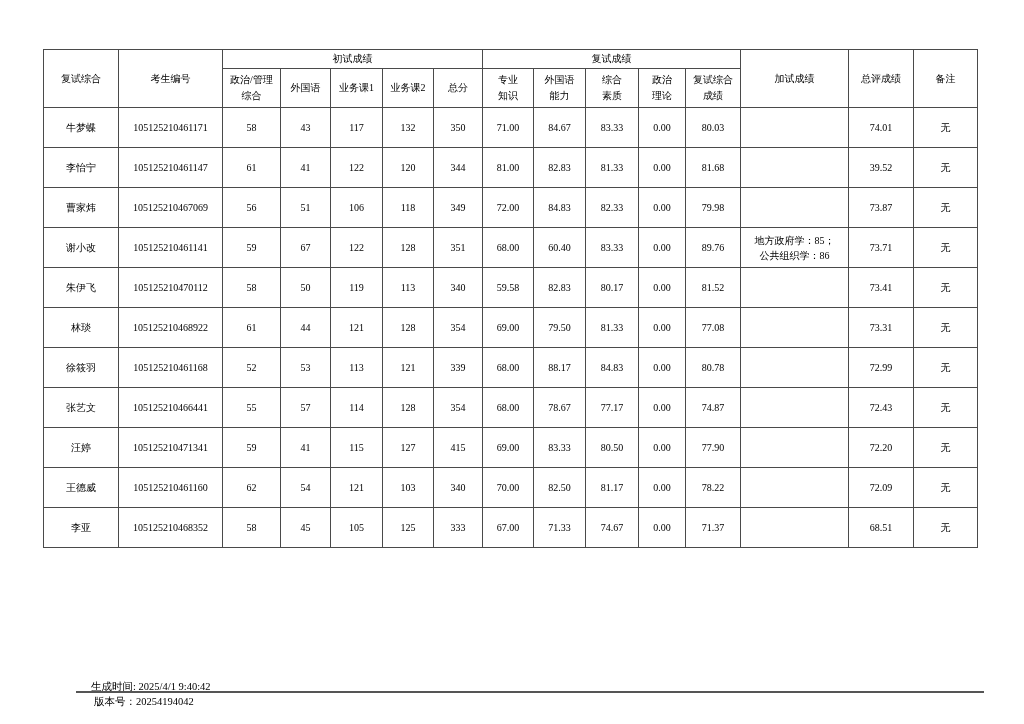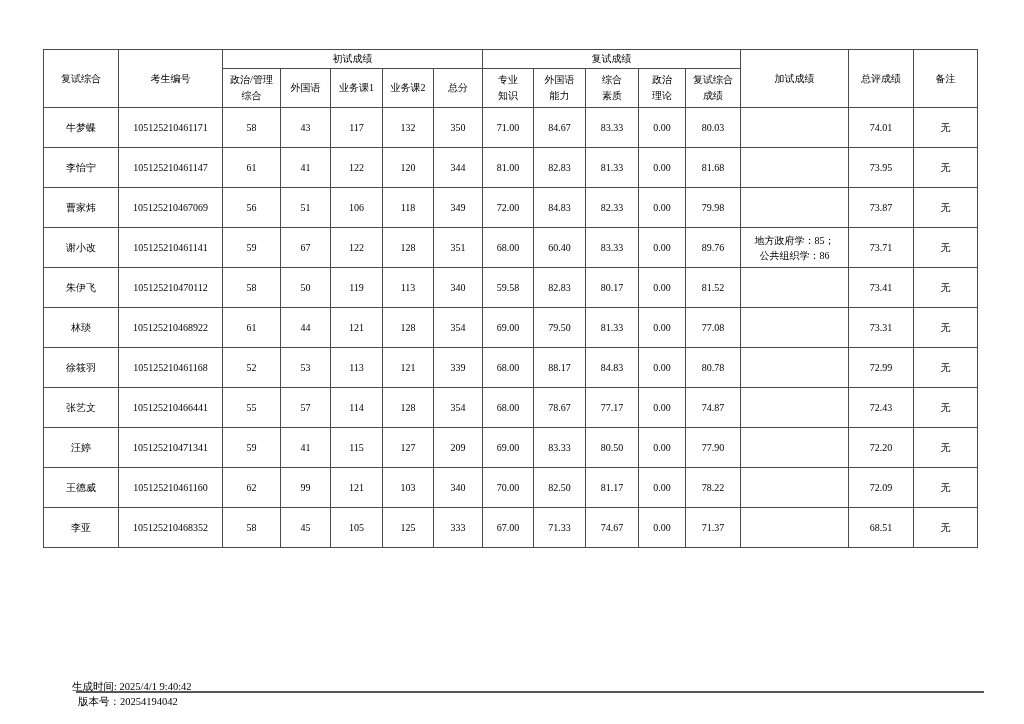--- a/index.html
+++ b/index.html
@@ -34,36 +34,36 @@
     font-size: 10px;
     padding: 0 2px;
     white-space: pre-line;
     overflow: hidden;
   }
   tr.group-row th { height: 18px; line-height: 16px; margin-left: 40px; }
   tr.sub-row th   { height: 38px; line-height: 16px; }
   tbody td        { height: 39px; line-height: 15px; }
   .footer-time {
     position: absolute;
-    left: 72px;
+    left: 91px;
     top: 680px;
     font-size: 10.5px;
     white-space: nowrap;
   }
   .footer-rule {
     position: absolute;
     left: 76px;
     top: 691px;
     width: 908px;
     height: 2px;
     background: #555555;
   }
   .footer-version {
     position: absolute;
-    left: 78px;
+    left: 94px;
     top: 695px;
     font-size: 10.5px;
     white-space: nowrap;
   }
 </style>
 </head>
 <body>
 
 <div class="sheet">
 
@@ -139,21 +139,21 @@
           <td>41</td>
           <td>122</td>
           <td>120</td>
           <td>344</td>
           <td>81.00</td>
           <td>82.83</td>
           <td>81.33</td>
           <td>0.00</td>
           <td>81.68</td>
           <td></td>
-          <td>73.95</td>
+          <td>39.52</td>
           <td>无</td>
       </tr>
       <tr>
         <td>曹家炜</td>
           <td>105125210467069</td>
           <td>56</td>
           <td>51</td>
           <td>106</td>
           <td>118</td>
           <td>349</td>
@@ -252,35 +252,35 @@
           <td>72.43</td>
           <td>无</td>
       </tr>
       <tr>
         <td>汪婷</td>
           <td>105125210471341</td>
           <td>59</td>
           <td>41</td>
           <td>115</td>
           <td>127</td>
-          <td>209</td>
+          <td>415</td>
           <td>69.00</td>
           <td>83.33</td>
           <td>80.50</td>
           <td>0.00</td>
           <td>77.90</td>
           <td></td>
           <td>72.20</td>
           <td>无</td>
       </tr>
       <tr>
         <td>王德威</td>
           <td>105125210461160</td>
           <td>62</td>
-          <td>99</td>
+          <td>54</td>
           <td>121</td>
           <td>103</td>
           <td>340</td>
           <td>70.00</td>
           <td>82.50</td>
           <td>81.17</td>
           <td>0.00</td>
           <td>78.22</td>
           <td></td>
           <td>72.09</td>

